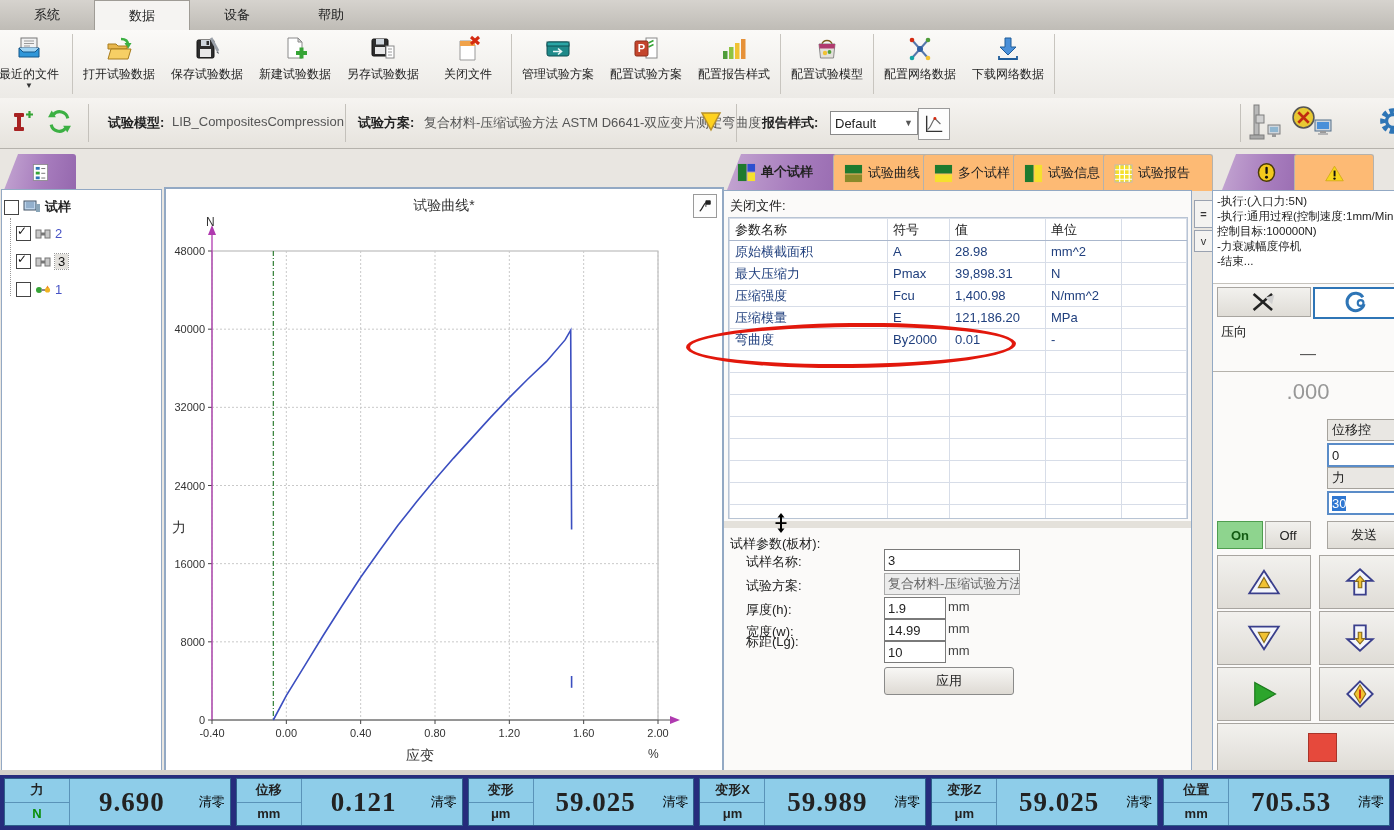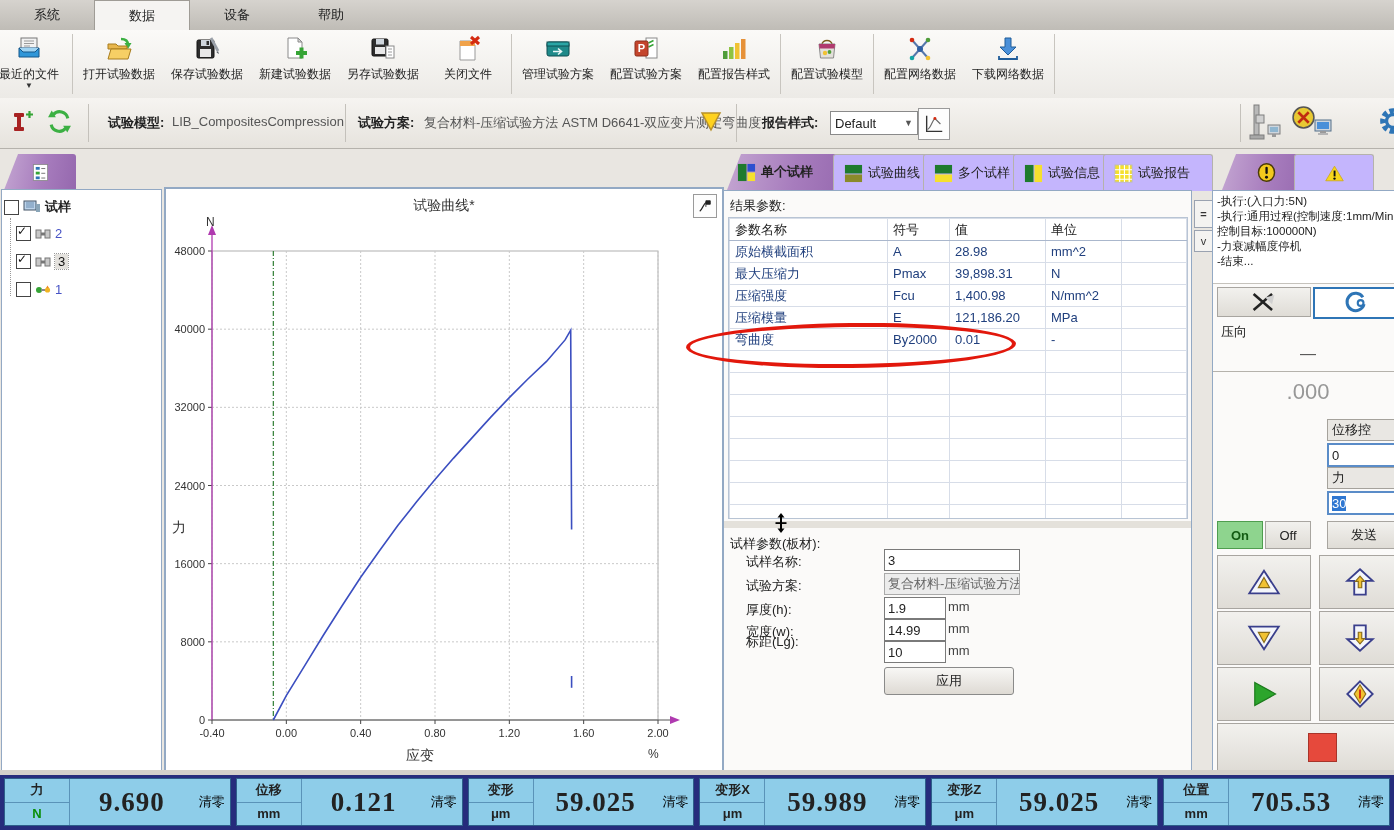--- a/index.html
+++ b/index.html
@@ -33,21 +33,21 @@
   .t2value{color:#555;white-space:nowrap;}
   .combo{position:absolute;width:78px;height:22px;background:#fff;border:1px solid #8a8a8a;
          display:flex;align-items:center;justify-content:space-between;padding:0 4px;}
   .combo .arr{font-size:9px;color:#555;}
   .iconbtn{position:absolute;background:#fdfdfd;border:1px solid #9a9a9a;display:flex;
            align-items:center;justify-content:center;}
 
   
   .panelbox{position:absolute;background:#fbfaf9;border:1px solid #93a9c4;}
   .tab{position:absolute;height:36px;display:flex;align-items:center;gap:5px;padding:0 10px;
-       background:#c4b5fd;border:1px solid #b5b2ac;border-bottom:none;border-radius:3px 3px 0 0;
+       background:#fdba74;border:1px solid #b5b2ac;border-bottom:none;border-radius:3px 3px 0 0;
        font-size:13px;cursor:default;white-space:nowrap;}
   .tab.active{background:linear-gradient(100deg,#c4a6d2 0%,#a77cbd 55%,#9568ae 100%);
               clip-path:polygon(14px 0,100% 0,100% 100%,0 100%);border:none;font-weight:bold;}
   .tab svg{width:19px;height:19px;}
 
   
   .trow{position:absolute;display:flex;align-items:center;gap:4px;white-space:nowrap;}
   .cb{width:13px;height:13px;border:1.4px solid #444;background:#fff;position:relative;flex:none;}
   .cb.on::after{content:"\2713";position:absolute;left:0px;top:-3px;font-size:12px;font-weight:bold;color:#111;}
   .tnum{color:#4753c5;}
@@ -481,21 +481,21 @@
 </div>
 <div class="tab" style="left:1103px;top:154px;width:88px">
   <svg viewBox="0 0 20 20">
       <rect x="1" y="1" width="18" height="18" fill="#f5e02e" stroke="#bbb"></rect>
       <path d="M1 6 h18 M1 11 h18 M1 16 h18 M6 1 v18 M11 1 v18 M16 1 v18" stroke="#fff" stroke-width="1.2"></path>
     </svg>
   <span>试验报告</span>
 </div>
 
 <div class="panelbox" style="left:723px;top:190px;width:467px;height:582px">
-  <div class="abs" style="left:6px;top:6px">结果参数:</div>
+  <div class="abs" style="left:6px;top:6px">关闭文件:</div>
   <div class="abs" style="left:4px;top:26px;width:458px;height:300px;border:1px solid #b8c4d4;overflow:hidden;background:#fff">
     <table class="rtable">
       <colgroup>
           <col style="width:158px">
           <col style="width:62px">
           <col style="width:96px">
           <col style="width:76px">
           <col>
         </colgroup>
       <thead>

